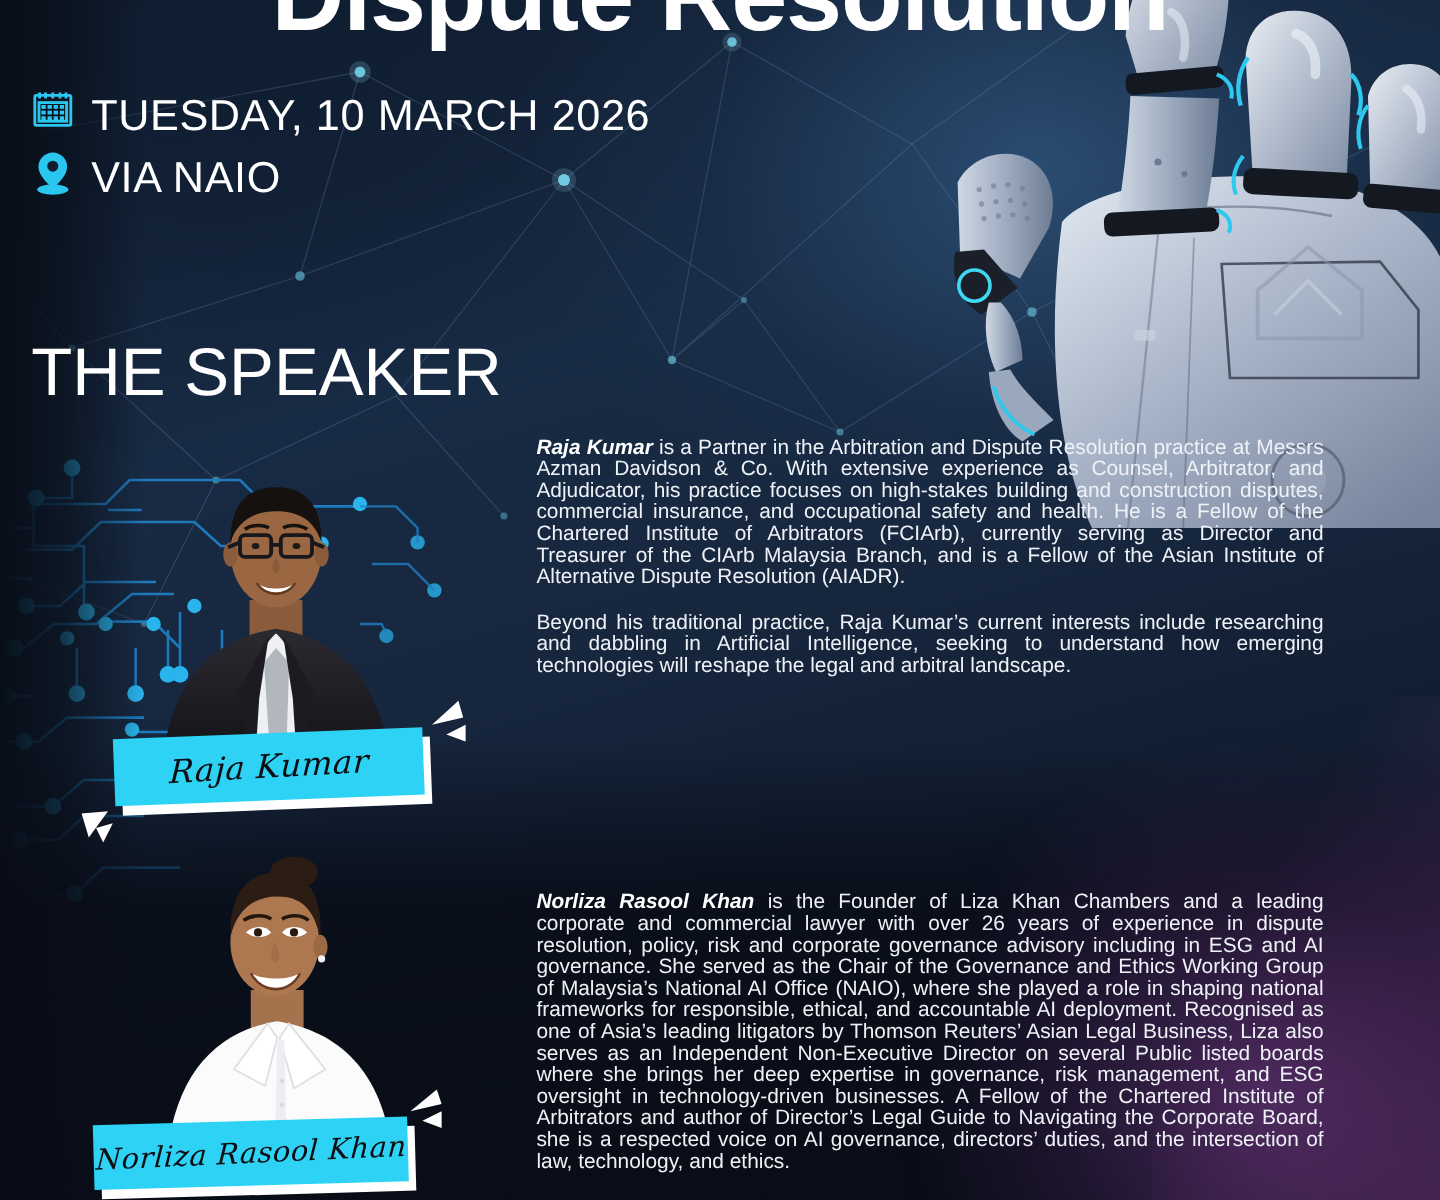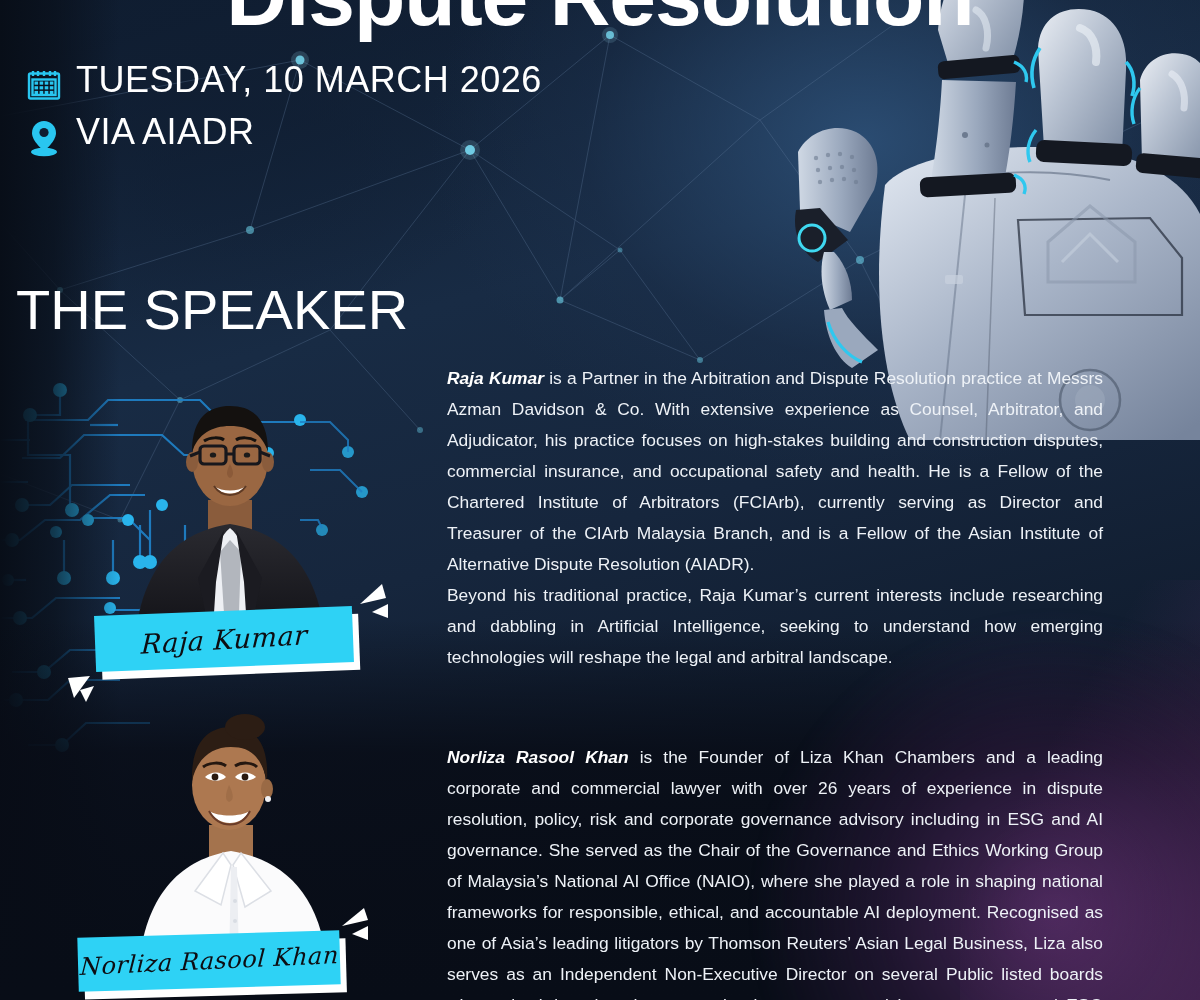--- a/index.html
+++ b/index.html
@@ -58,29 +58,29 @@
     position:absolute; left:0; top:-46px; width:1200px;
     text-align:center;
   }
   .title-strip h1 {
     font-size:84px; font-weight:700; color:#ffffff;
     letter-spacing:-1px; line-height:1;
     white-space:nowrap;
   }
 
   .info-list { position:absolute; left:24px; top:62px; }
-  .info-row { display:flex; align-items:flex-start; height:52px; }
+  .info-row { display:flex; align-items:flex-end; height:52px; }
   .info-ico { width:52px; height:46px; flex:0 0 52px; display:flex; align-items:center; justify-content:flex-start; }
   .info-txt {
     color:#fff; font-size:36px; letter-spacing:.5px; font-weight:400;
     white-space:nowrap; line-height:1;
   }
 
   .speaker-head {
-    position:absolute; left:16px; top:277px;
+    position:absolute; left:26px; top:277px;
     color:#fff; font-size:56px; font-weight:400; letter-spacing:0px;
   }
 
   
   .photo {
     position:absolute; overflow:hidden;
   }
   #photo-raja { left:120px; top:382px; width:220px; height:262px; }
   #photo-norliza { left:125px; top:705px; width:215px; height:258px; }
 
@@ -109,26 +109,26 @@
   #plate-norliza .plate span { font-size:24px; }
 
   
   .tri { position:absolute; }
 
   
   .bio {
     position:absolute; left:447px; width:656px;
     color:#eef2f7;
     font-size:17.4px;
-    line-height:31px;
+    line-height:18px;
     text-align:justify;
     text-justify:inter-word;
   }
   .bio b { font-weight:700; font-style:italic; color:#ffffff; }
-  .bio p + p { }
+  .bio p + p { margin-top:20px; }
   #bio-raja { top:363px; }
   #bio-norliza { top:742px; }
 </style>
 </head>
 <body>
 
 <div id="poster">
 
   <div class="bg-base"></div>
 
@@ -354,21 +354,21 @@
 
 
     <div class="info-row">
       <span class="info-ico">
         <svg width="40" height="42" viewBox="0 0 40 42">
           <ellipse cx="20" cy="36" rx="13" ry="4.2" fill="#29c6f0"></ellipse>
           <path d="M20 5 C13.4 5 8 10.4 8 17 C8 25.5 20 35 20 35 C20 35 32 25.5 32 17 C32 10.4 26.6 5 20 5 Z" fill="#29c6f0"></path>
           <circle cx="20" cy="16.5" r="4.6" fill="#0f1d30"></circle>
         </svg>
       </span>
-      <span class="info-txt">VIA AIADR</span>
+      <span class="info-txt">VIA NAIO</span>
     </div>
   </div>
 
   <div class="speaker-head">THE SPEAKER</div>
 
   <div class="photo" id="photo-raja">
     <svg width="220" height="262" viewBox="0 0 220 262">
       <defs>
         <linearGradient id="suitg" x1="0" y1="0" x2="0" y2="1">
           <stop offset="0%" stop-color="#2a2a30"></stop>

